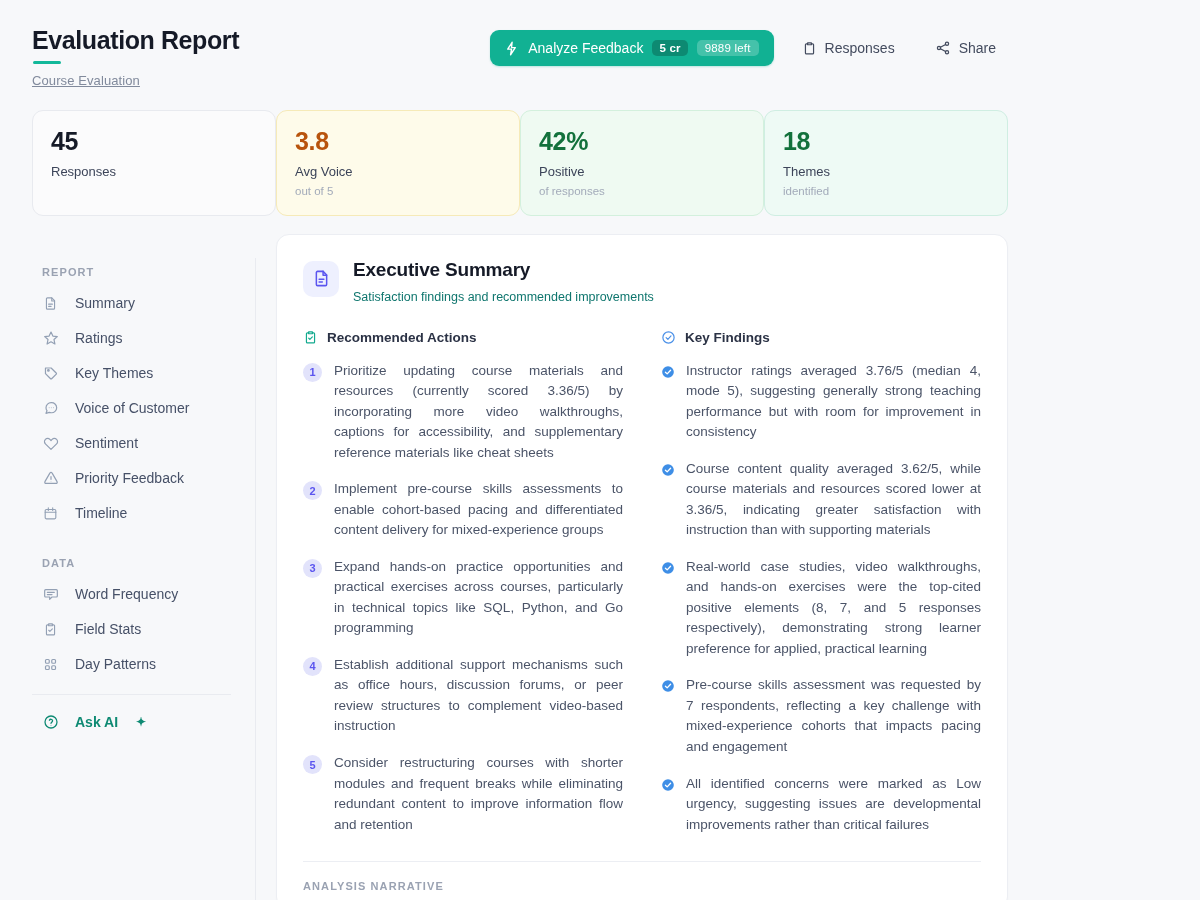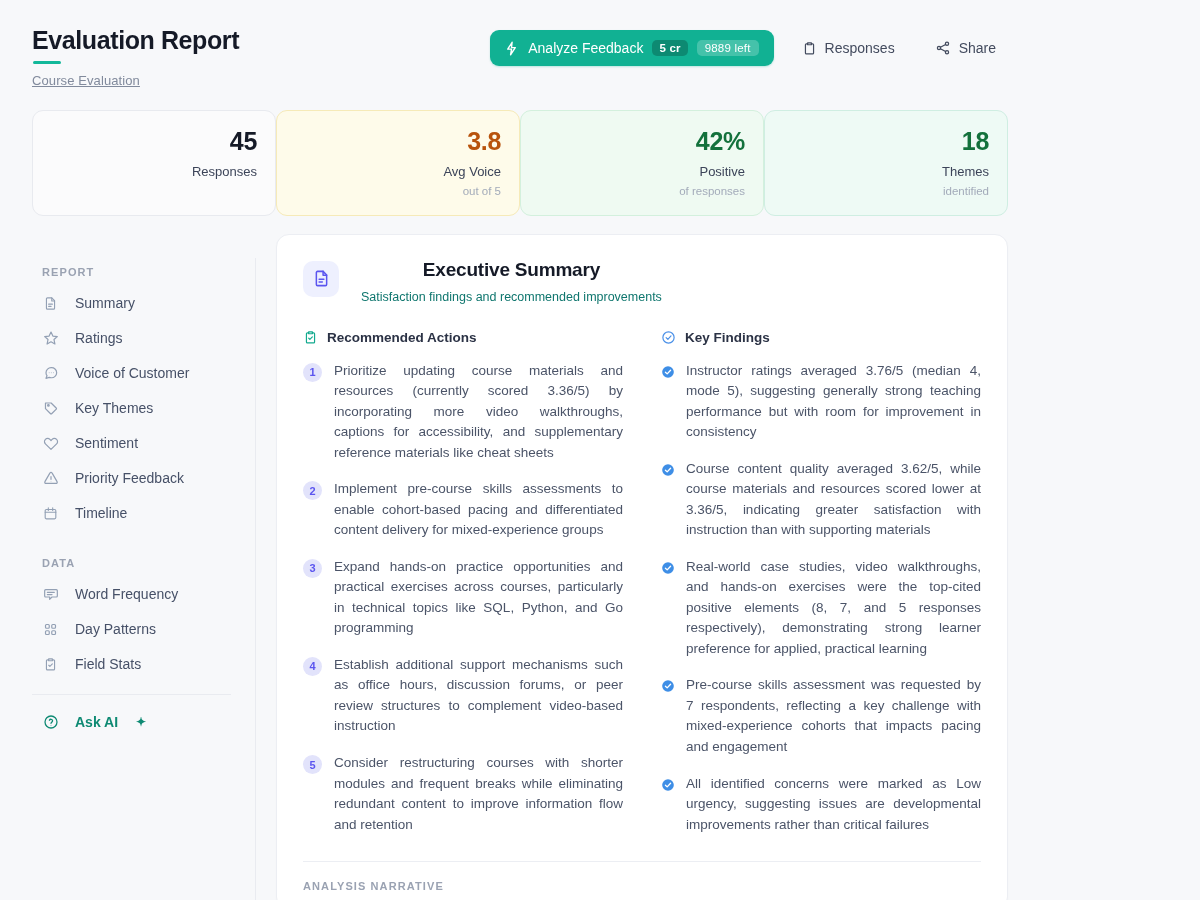--- a/index.html
+++ b/index.html
@@ -98,21 +98,20 @@
     padding: 10px 12px;
     border-radius: 8px;
     cursor: pointer;
   }
 
   
   .stats {
     display: flex;
     gap: 0;
     padding: 22px 32px 0 32px;
-    text-align: right;
   }
   .stat-card {
     flex: 1;
     border-radius: 11px;
     border: 1px solid #e8eaef;
     background: #fbfbfc;
     padding: 16px 18px 18px 18px;
     min-height: 100px;
   }
   .stat-card.amber { background: #fefbea; border-color: #f6eab8; }
@@ -196,21 +195,21 @@
     margin-left: 20px;
     background: #ffffff;
     border: 1px solid #eceef3;
     border-radius: 13px;
     padding: 24px 26px 0 26px;
     min-height: 676px;
     box-shadow: 0 1px 2px rgba(20,25,40,.025);
     overflow: hidden;
   }
 
-  .card-head { display: flex; align-items: flex-start; gap: 22px; text-align: center; }
+  .card-head { display: flex; align-items: flex-start; gap: 14px; }
   .card-head-icon {
     width: 36px; height: 36px;
     border-radius: 10px;
     background: #eef0fe;
     color: #5b55ef;
     display: flex; align-items: center; justify-content: center;
     flex: 0 0 36px;
     margin-top: 2px;
   }
   .card-title {
@@ -398,37 +397,37 @@
           <svg width="16" height="16" viewBox="0 0 24 24" fill="none" stroke="currentColor" stroke-width="1.8" stroke-linecap="round" stroke-linejoin="round">
             <polygon points="12 3 14.8 9.1 21.5 9.8 16.5 14.3 17.9 21 12 17.6 6.1 21 7.5 14.3 2.5 9.8 9.2 9.1"></polygon>
           </svg>
         </span>
         <span>Ratings</span>
       </div>
 
       <div class="nav-item">
         <span class="nav-icon">
           <svg width="16" height="16" viewBox="0 0 24 24" fill="none" stroke="currentColor" stroke-width="1.8" stroke-linecap="round" stroke-linejoin="round">
+            <path d="M20.3 13.3l-7 7a1.6 1.6 0 0 1-2.3 0l-7.3-7.3V4.5h8.5l7.9 7.9a1.1 1.1 0 0 1 0 .9z"></path>
+            <circle cx="8.1" cy="8.1" r="1.2"></circle>
+          </svg>
+        </span>
+        <span>Key Themes</span>
+      </div>
+
+      <div class="nav-item">
+        <span class="nav-icon">
+          <svg width="16" height="16" viewBox="0 0 24 24" fill="none" stroke="currentColor" stroke-width="1.8" stroke-linecap="round" stroke-linejoin="round">
             <path d="M20.5 11.5a7.6 7.6 0 0 1-8.2 7.6 9 9 0 0 1-3-.6L4.5 20l1.5-4a7.4 7.4 0 0 1-1.5-4.5A7.6 7.6 0 0 1 12.3 4a7.6 7.6 0 0 1 8.2 7.5z"></path>
             <circle cx="9.2" cy="11.6" r=".7" fill="currentColor" stroke="none"></circle>
             <circle cx="12.4" cy="11.6" r=".7" fill="currentColor" stroke="none"></circle>
             <circle cx="15.6" cy="11.6" r=".7" fill="currentColor" stroke="none"></circle>
           </svg>
         </span>
         <span>Voice of Customer</span>
-      </div>
-
-      <div class="nav-item">
-        <span class="nav-icon">
-          <svg width="16" height="16" viewBox="0 0 24 24" fill="none" stroke="currentColor" stroke-width="1.8" stroke-linecap="round" stroke-linejoin="round">
-            <path d="M20.3 13.3l-7 7a1.6 1.6 0 0 1-2.3 0l-7.3-7.3V4.5h8.5l7.9 7.9a1.1 1.1 0 0 1 0 .9z"></path>
-            <circle cx="8.1" cy="8.1" r="1.2"></circle>
-          </svg>
-        </span>
-        <span>Key Themes</span>
       </div>
 
       <div class="nav-item">
         <span class="nav-icon">
           <svg width="16" height="16" viewBox="0 0 24 24" fill="none" stroke="currentColor" stroke-width="1.8" stroke-linecap="round" stroke-linejoin="round">
             <path d="M20.4 6.6a4.7 4.7 0 0 0-6.7 0L12 8.3l-1.7-1.7a4.7 4.7 0 1 0-6.7 6.7l8.4 8.3 8.4-8.3a4.7 4.7 0 0 0 0-6.7z"></path>
           </svg>
         </span>
         <span>Sentiment</span>
       </div>
@@ -466,39 +465,39 @@
             <path d="M4 5.5h16a1.5 1.5 0 0 1 1.5 1.5v8a1.5 1.5 0 0 1-1.5 1.5h-6.5L10 20v-3.5H4A1.5 1.5 0 0 1 2.5 15V7A1.5 1.5 0 0 1 4 5.5z"></path>
             <line x1="6.5" y1="9.5" x2="17" y2="9.5"></line>
             <line x1="6.5" y1="12.8" x2="13.5" y2="12.8"></line>
           </svg>
         </span>
         <span>Word Frequency</span>
       </div>
 
       <div class="nav-item">
         <span class="nav-icon">
+          <svg width="15" height="15" viewBox="0 0 24 24" fill="none" stroke="currentColor" stroke-width="1.8" stroke-linecap="round" stroke-linejoin="round">
+            <path d="M9 3h6v3H9z"></path>
+            <path d="M9 4.5H7a1.5 1.5 0 0 0-1.5 1.5v13A1.5 1.5 0 0 0 7 20.5h10a1.5 1.5 0 0 0 1.5-1.5V6A1.5 1.5 0 0 0 17 4.5h-2"></path>
+            <polyline points="9.2 13.2 11 15 15 11"></polyline>
+          </svg>
+        </span>
+        <span>Field Stats</span>
+      </div>
+
+      <div class="nav-item">
+        <span class="nav-icon">
           <svg width="15" height="15" viewBox="0 0 24 24" fill="none" stroke="currentColor" stroke-width="1.9" stroke-linecap="round" stroke-linejoin="round">
             <rect x="4" y="4" width="6" height="6" rx="1.6"></rect>
             <rect x="14" y="4" width="6" height="6" rx="1.6"></rect>
             <rect x="4" y="14" width="6" height="6" rx="1.6"></rect>
             <rect x="14" y="14" width="6" height="6" rx="1.6"></rect>
           </svg>
         </span>
         <span>Day Patterns</span>
-      </div>
-
-      <div class="nav-item">
-        <span class="nav-icon">
-          <svg width="15" height="15" viewBox="0 0 24 24" fill="none" stroke="currentColor" stroke-width="1.8" stroke-linecap="round" stroke-linejoin="round">
-            <path d="M9 3h6v3H9z"></path>
-            <path d="M9 4.5H7a1.5 1.5 0 0 0-1.5 1.5v13A1.5 1.5 0 0 0 7 20.5h10a1.5 1.5 0 0 0 1.5-1.5V6A1.5 1.5 0 0 0 17 4.5h-2"></path>
-            <polyline points="9.2 13.2 11 15 15 11"></polyline>
-          </svg>
-        </span>
-        <span>Field Stats</span>
       </div>
 
       <div class="nav-divider"></div>
 
       <div class="nav-item ask-ai">
         <span class="nav-icon">
           <svg width="16" height="16" viewBox="0 0 24 24" fill="none" stroke="currentColor" stroke-width="1.9" stroke-linecap="round" stroke-linejoin="round">
             <circle cx="12" cy="12" r="9"></circle>
             <path d="M9.6 9.4a2.5 2.5 0 0 1 4.8.9c0 1.7-2.4 2.1-2.4 3.6"></path>
             <circle cx="12" cy="16.8" r=".7" fill="currentColor" stroke="none"></circle>

